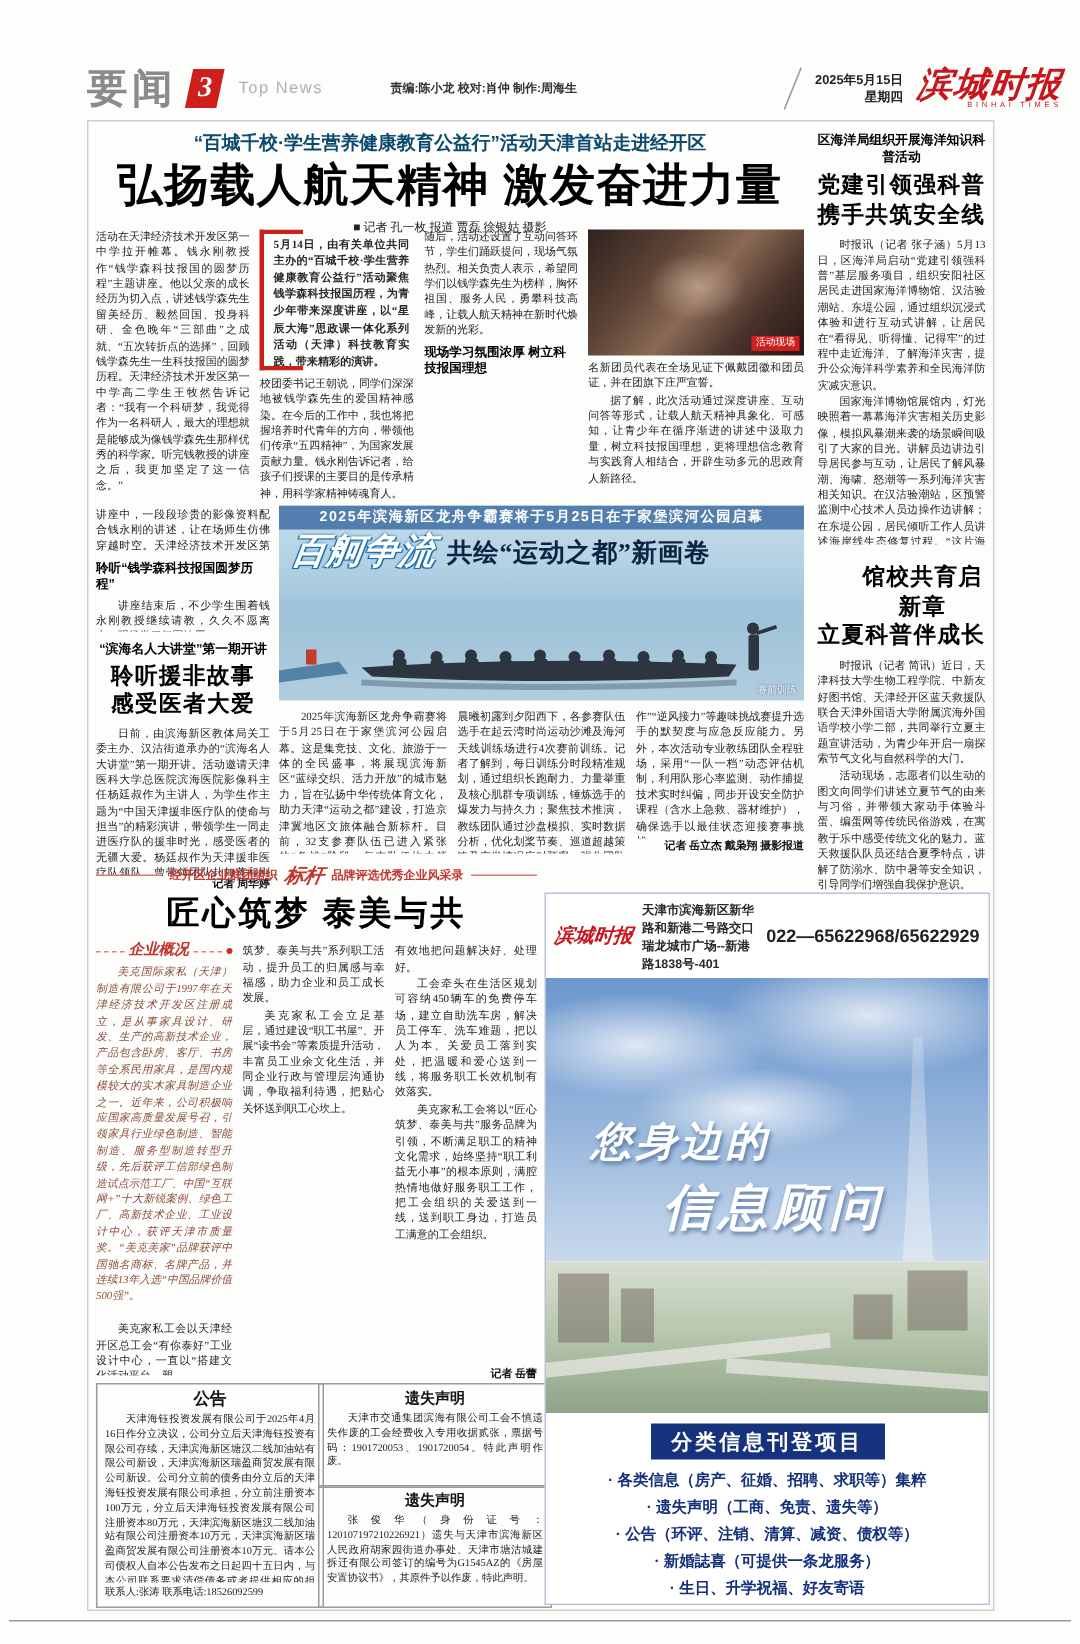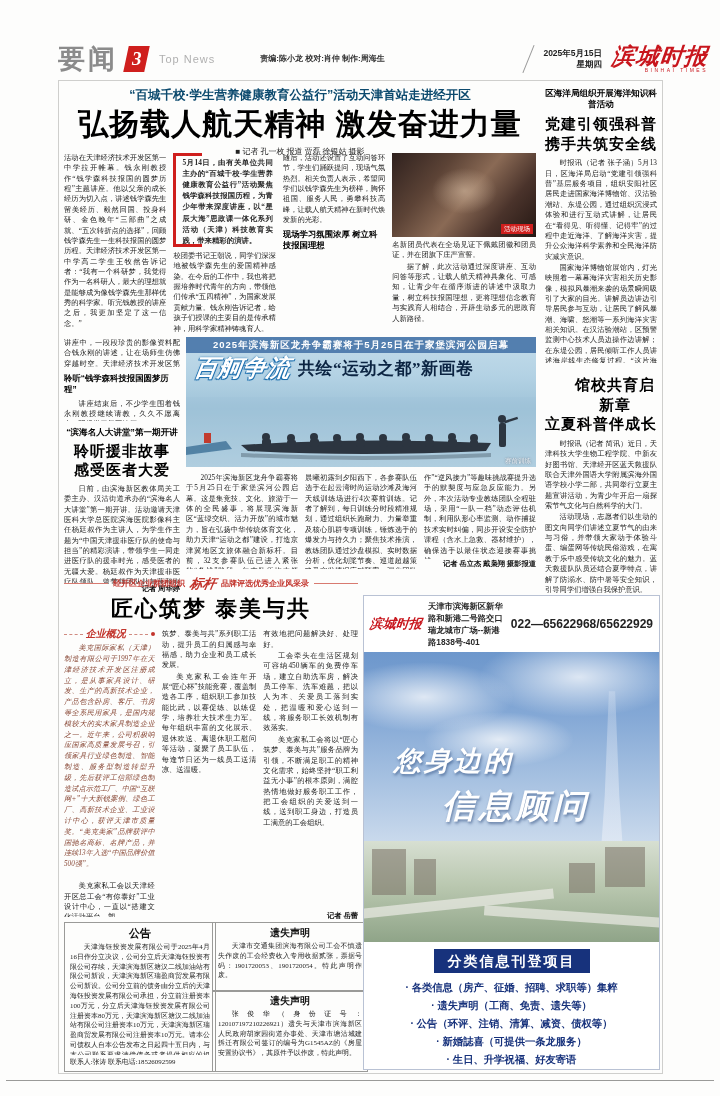--- a/index.html
+++ b/index.html
@@ -250,21 +250,21 @@
         </div>
         <div class="profile-text clip" style="height:238px;margin-top:4px;">
           <p>美克国际家私（天津）制造有限公司于1997年在天津经济技术开发区注册成立，是从事家具设计、研发、生产的高新技术企业，产品包含卧房、客厅、书房等全系民用家具，是国内规模较大的实木家具制造企业之一。近年来，公司积极响应国家高质量发展号召，引领家具行业绿色制造、智能制造、服务型制造转型升级，先后获评工信部绿色制造试点示范工厂、中国“互联网+”十大新锐案例、绿色工厂、高新技术企业、工业设计中心，获评天津市质量奖。“美克美家”品牌获评中国驰名商标、名牌产品，并连续13年入选“中国品牌价值500强”。</p>
         </div>
         <div class="clip" style="height:36px;">
           <p class="t">美克家私工会以天津经开区总工会“有你泰好”工业设计中心，一直以“搭建文化活动平台，塑</p>
         </div>
       </div>
       <div class="clip" style="width:96px;height:292px;">
         <p class="t noind">筑梦、泰美与共”系列职工活动，提升员工的归属感与幸福感，助力企业和员工成长发展。</p>
-        <p class="t">美克家私工会连年开展“匠心杯”技能竞赛，覆盖制造各工序，组织职工参加技能比武，以赛促练、以练促学，培养壮大技术生力军。每年组织丰富的文化展示、退休欢送、离退休职工慰问等活动，凝聚了员工队伍，每逢节日还为一线员工送清凉、送温暖。</p>
+        <p class="t">美克家私工会立足基层，通过建设“职工书屋”、开展“读书会”等素质提升活动，丰富员工业余文化生活，并同企业行政与管理层沟通协调，争取福利待遇，把贴心关怀送到职工心坎上。</p>
       </div>
       <div style="width:96px;display:flex;flex-direction:column;">
         <div class="clip" style="flex:1;">
           <p class="t noind">有效地把问题解决好、处理好。</p>
           <p class="t">工会牵头在生活区规划可容纳450辆车的免费停车场，建立自助洗车房，解决员工停车、洗车难题，把以人为本、关爱员工落到实处，把温暖和爱心送到一线，将服务职工长效机制有效落实。</p>
           <p class="t">美克家私工会将以“匠心筑梦、泰美与共”服务品牌为引领，不断满足职工的精神文化需求，始终坚持“职工利益无小事”的根本原则，满腔热情地做好服务职工工作，把工会组织的关爱送到一线，送到职工身边，打造员工满意的工会组织。</p>
         </div>
         <div class="attr">记者 岳蕾</div>
       </div>
     </div>

